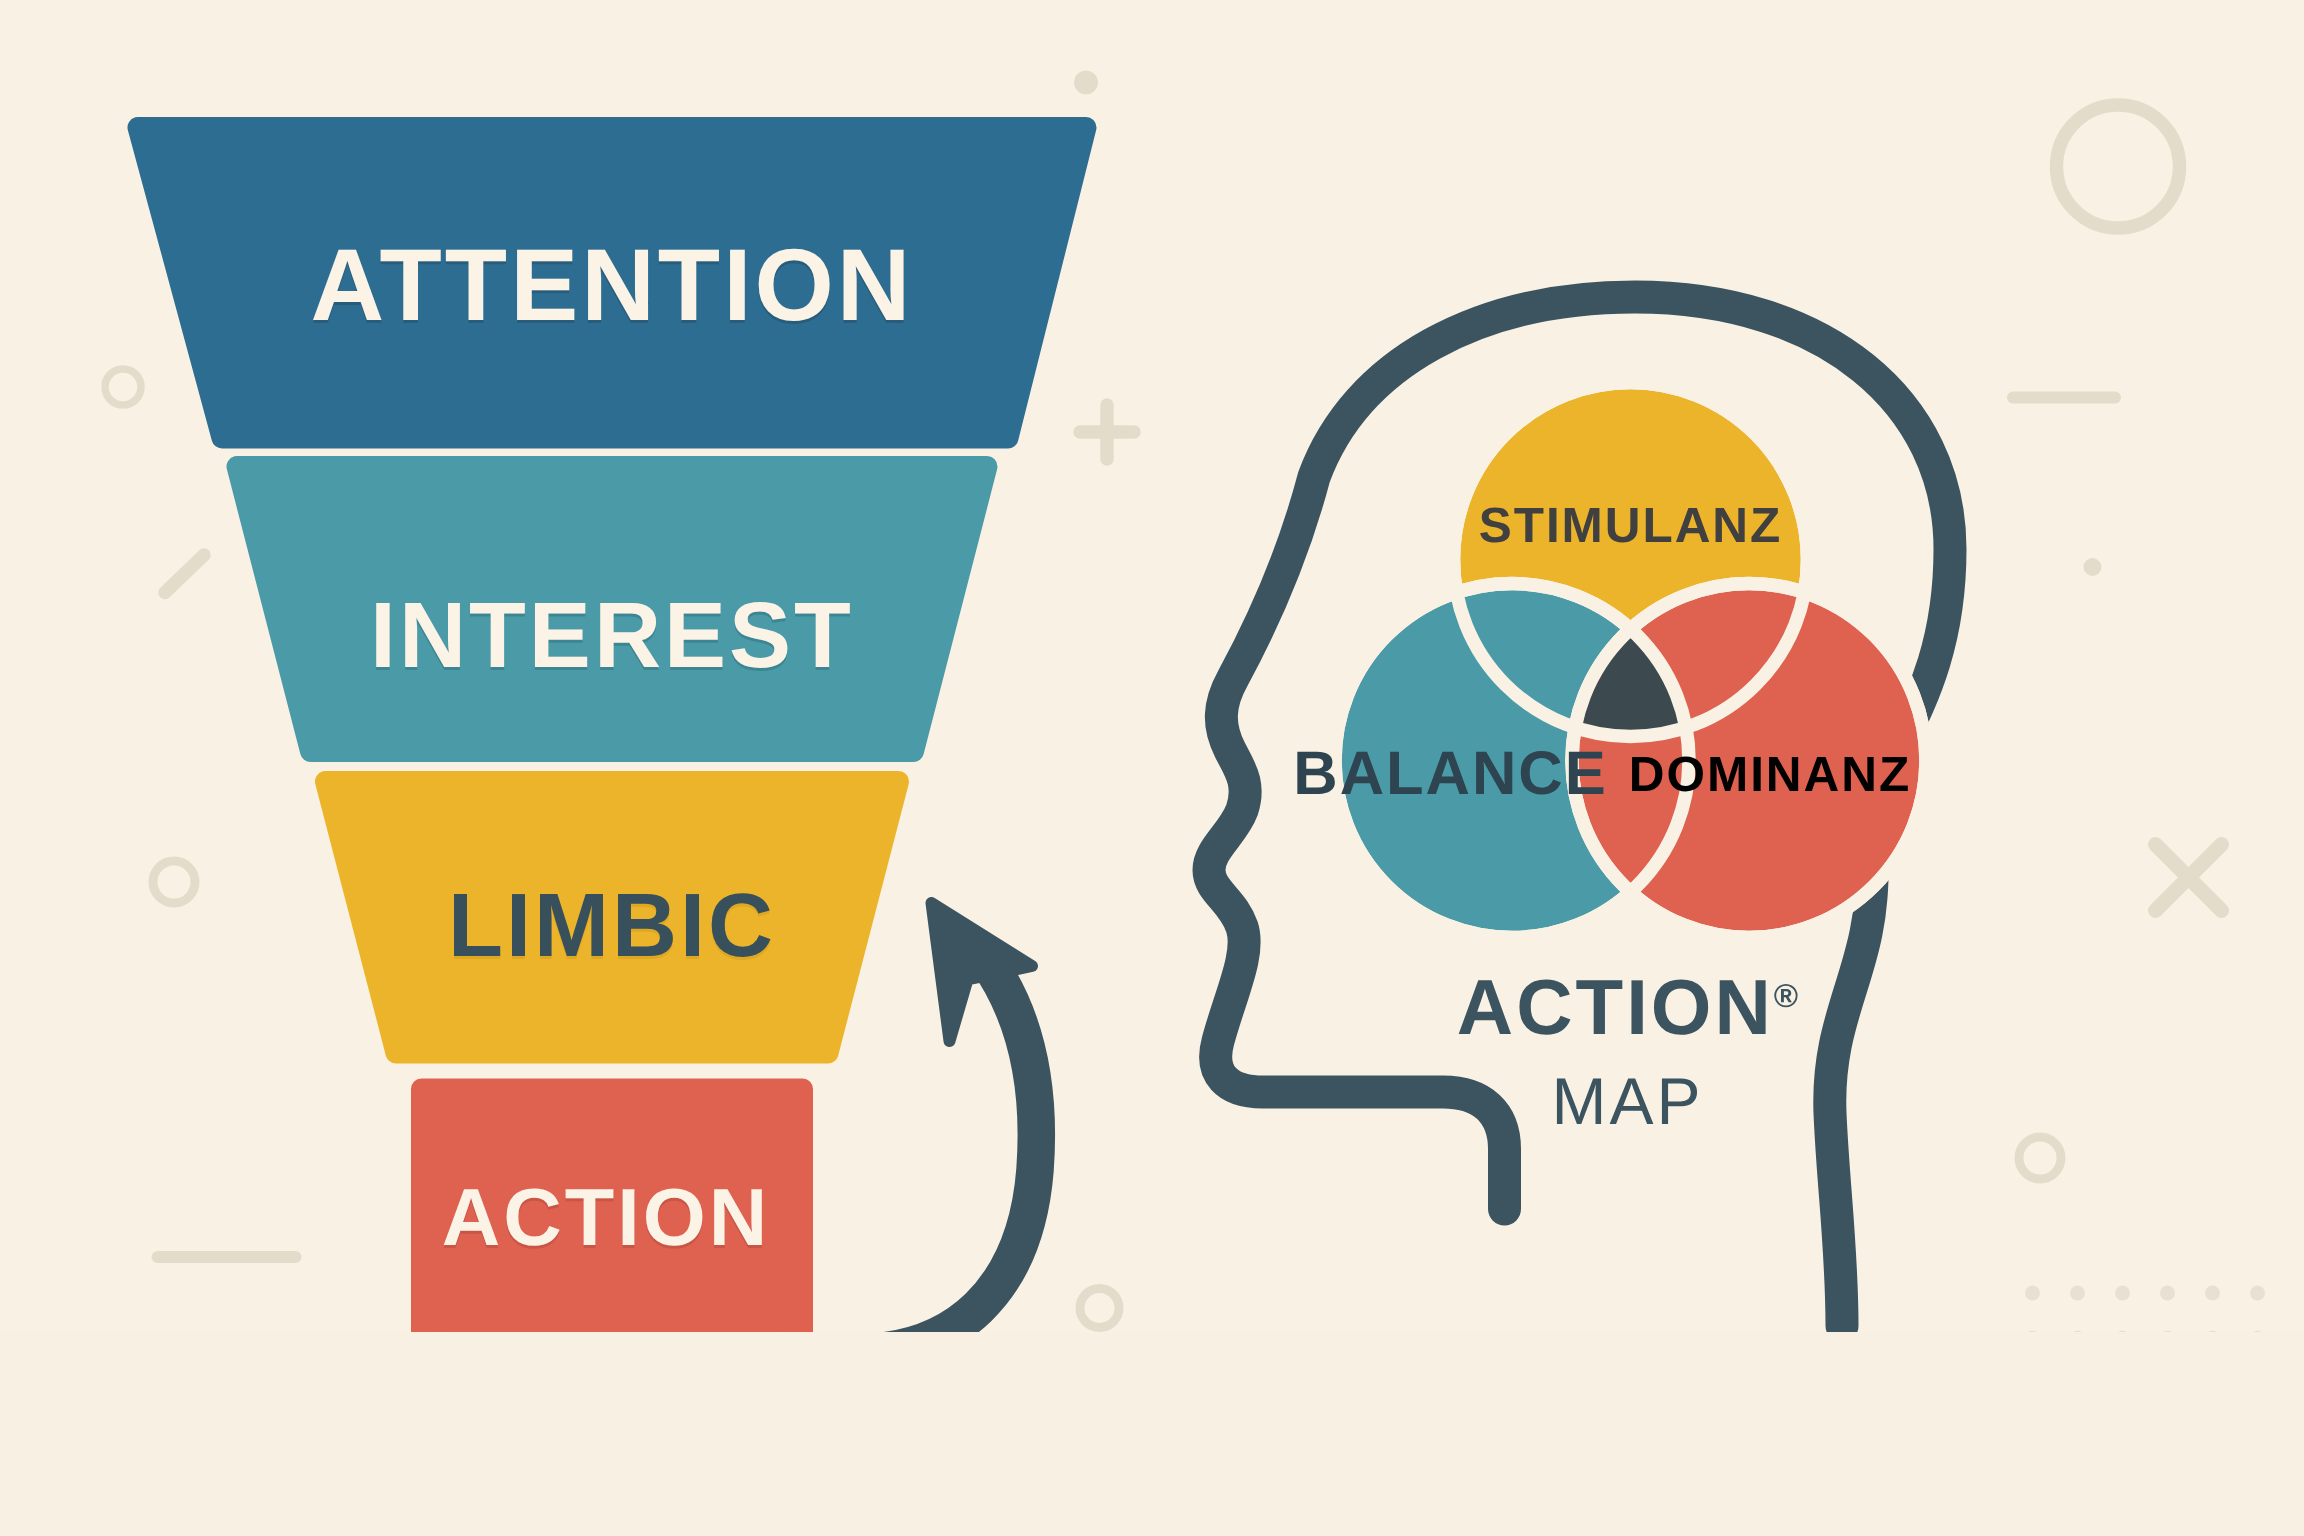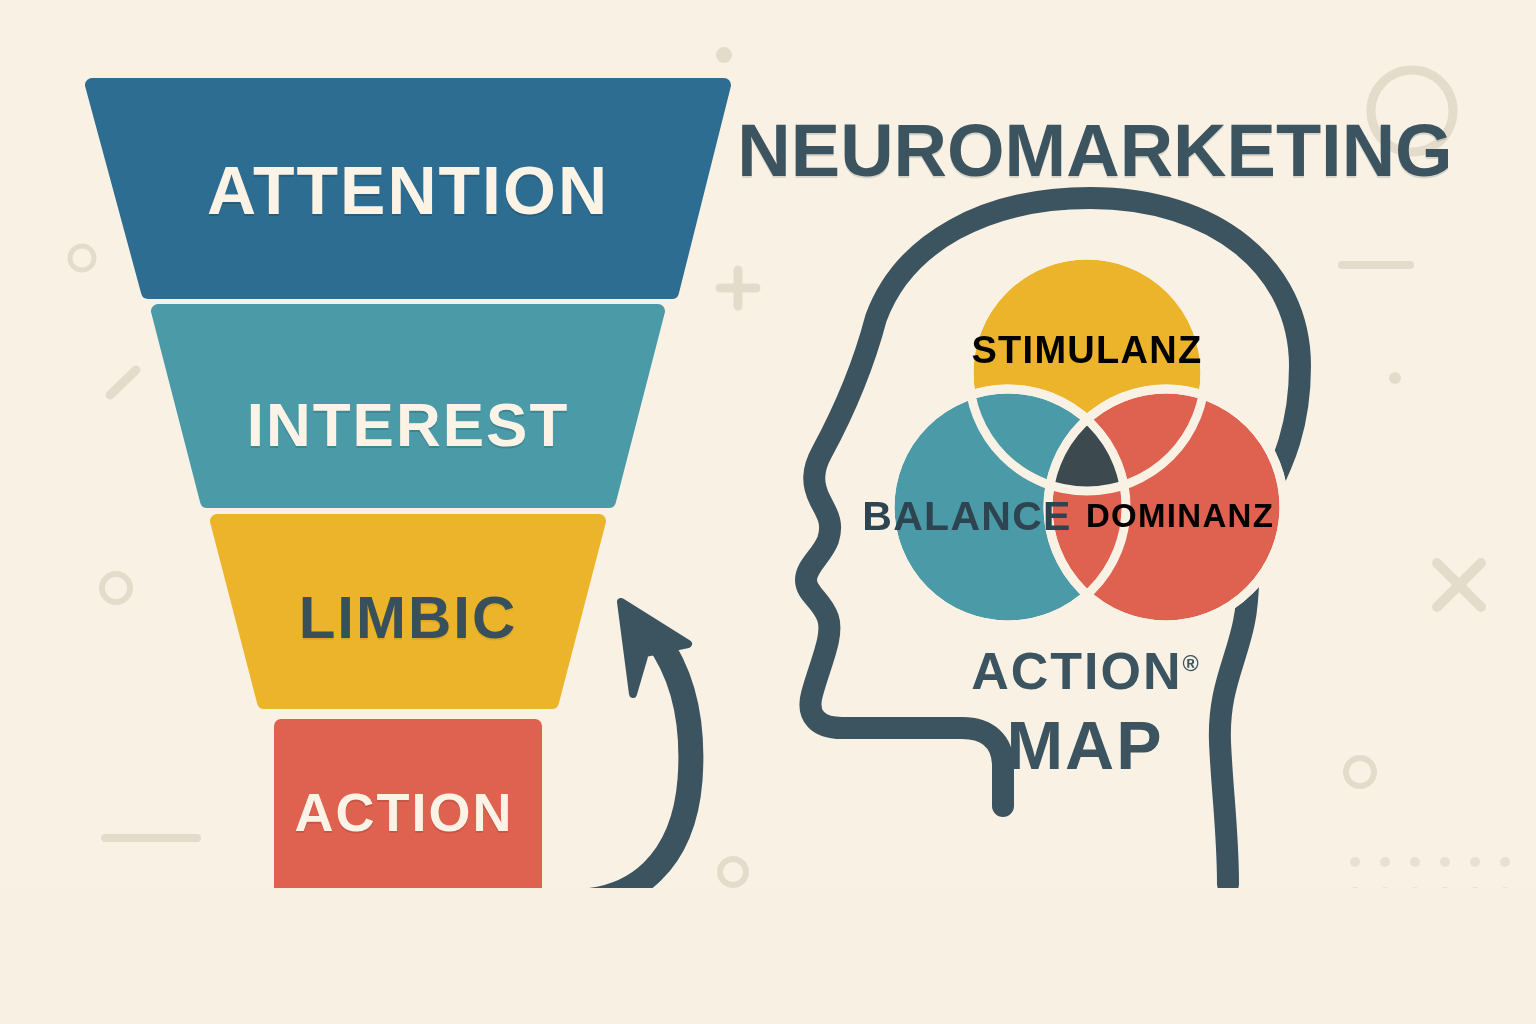--- a/index.html
+++ b/index.html
@@ -70,22 +70,22 @@
     transform: translate(-50%, -50%);
     font-size: 74px;
     color: #3c5360;
     letter-spacing: 0px;
     text-shadow: 0 2px 0 rgba(60,83,96,0.18);
   }
   
   #label-stimulanz {
     left: 1087px; top: 350px;
     transform: translate(-50%, -50%);
-    font-size: 38px;
-    color: #000000;
+    font-size: 33px;
+    color: #404040;
     letter-spacing: 1.3px;
   }
   #label-balance {
     left: 967px; top: 516px;
     transform: translate(-50%, -50%);
     font-size: 41px;
     color: #2e4450;
     letter-spacing: 1.3px;
   }
   #label-dominanz {
@@ -113,26 +113,26 @@
     position: relative;
     display: inline-block;
   }
   #limbic-reg {
     font-size: 22px;
     vertical-align: super;
     letter-spacing: 0;
   }
   #limbic-line2 {
     font-family: "Liberation Sans", sans-serif;
-    font-weight: bold;
-    font-size: 68px;
+    font-weight: normal;
+    font-size: 44px;
     color: #3c5360;
     letter-spacing: 2px;
     line-height: 58px;
-    margin-top: 17px;
+    margin-top: 6px;
   }
 </style>
 </head>
 <body>
 
 <div id="canvas">
 
   <svg id="art" viewBox="0 0 1536 1024">
     <defs>
       <clipPath id="clipStim">
@@ -248,21 +248,20 @@
   </svg>
 
   <div class="txt stage-label" id="label-attention">ATTENTION</div>
 
   <div class="txt stage-label" id="label-interest">INTEREST</div>
 
   <div class="txt stage-label" id="label-desire">LIMBIC</div>
 
   <div class="txt stage-label" id="label-action">ACTION</div>
 
-  <div class="txt" id="headline">NEUROMARKETING</div>
 
   <div class="txt" id="label-stimulanz">STIMULANZ</div>
 
   <div class="txt" id="label-balance">BALANCE</div>
 
   <div class="txt" id="label-dominanz">DOMINANZ</div>
 
   <div id="limbic-wrap">
     <div id="limbic-line1"><span>ACTION</span><span id="limbic-reg">®</span></div>
     <div id="limbic-line2">MAP</div>

